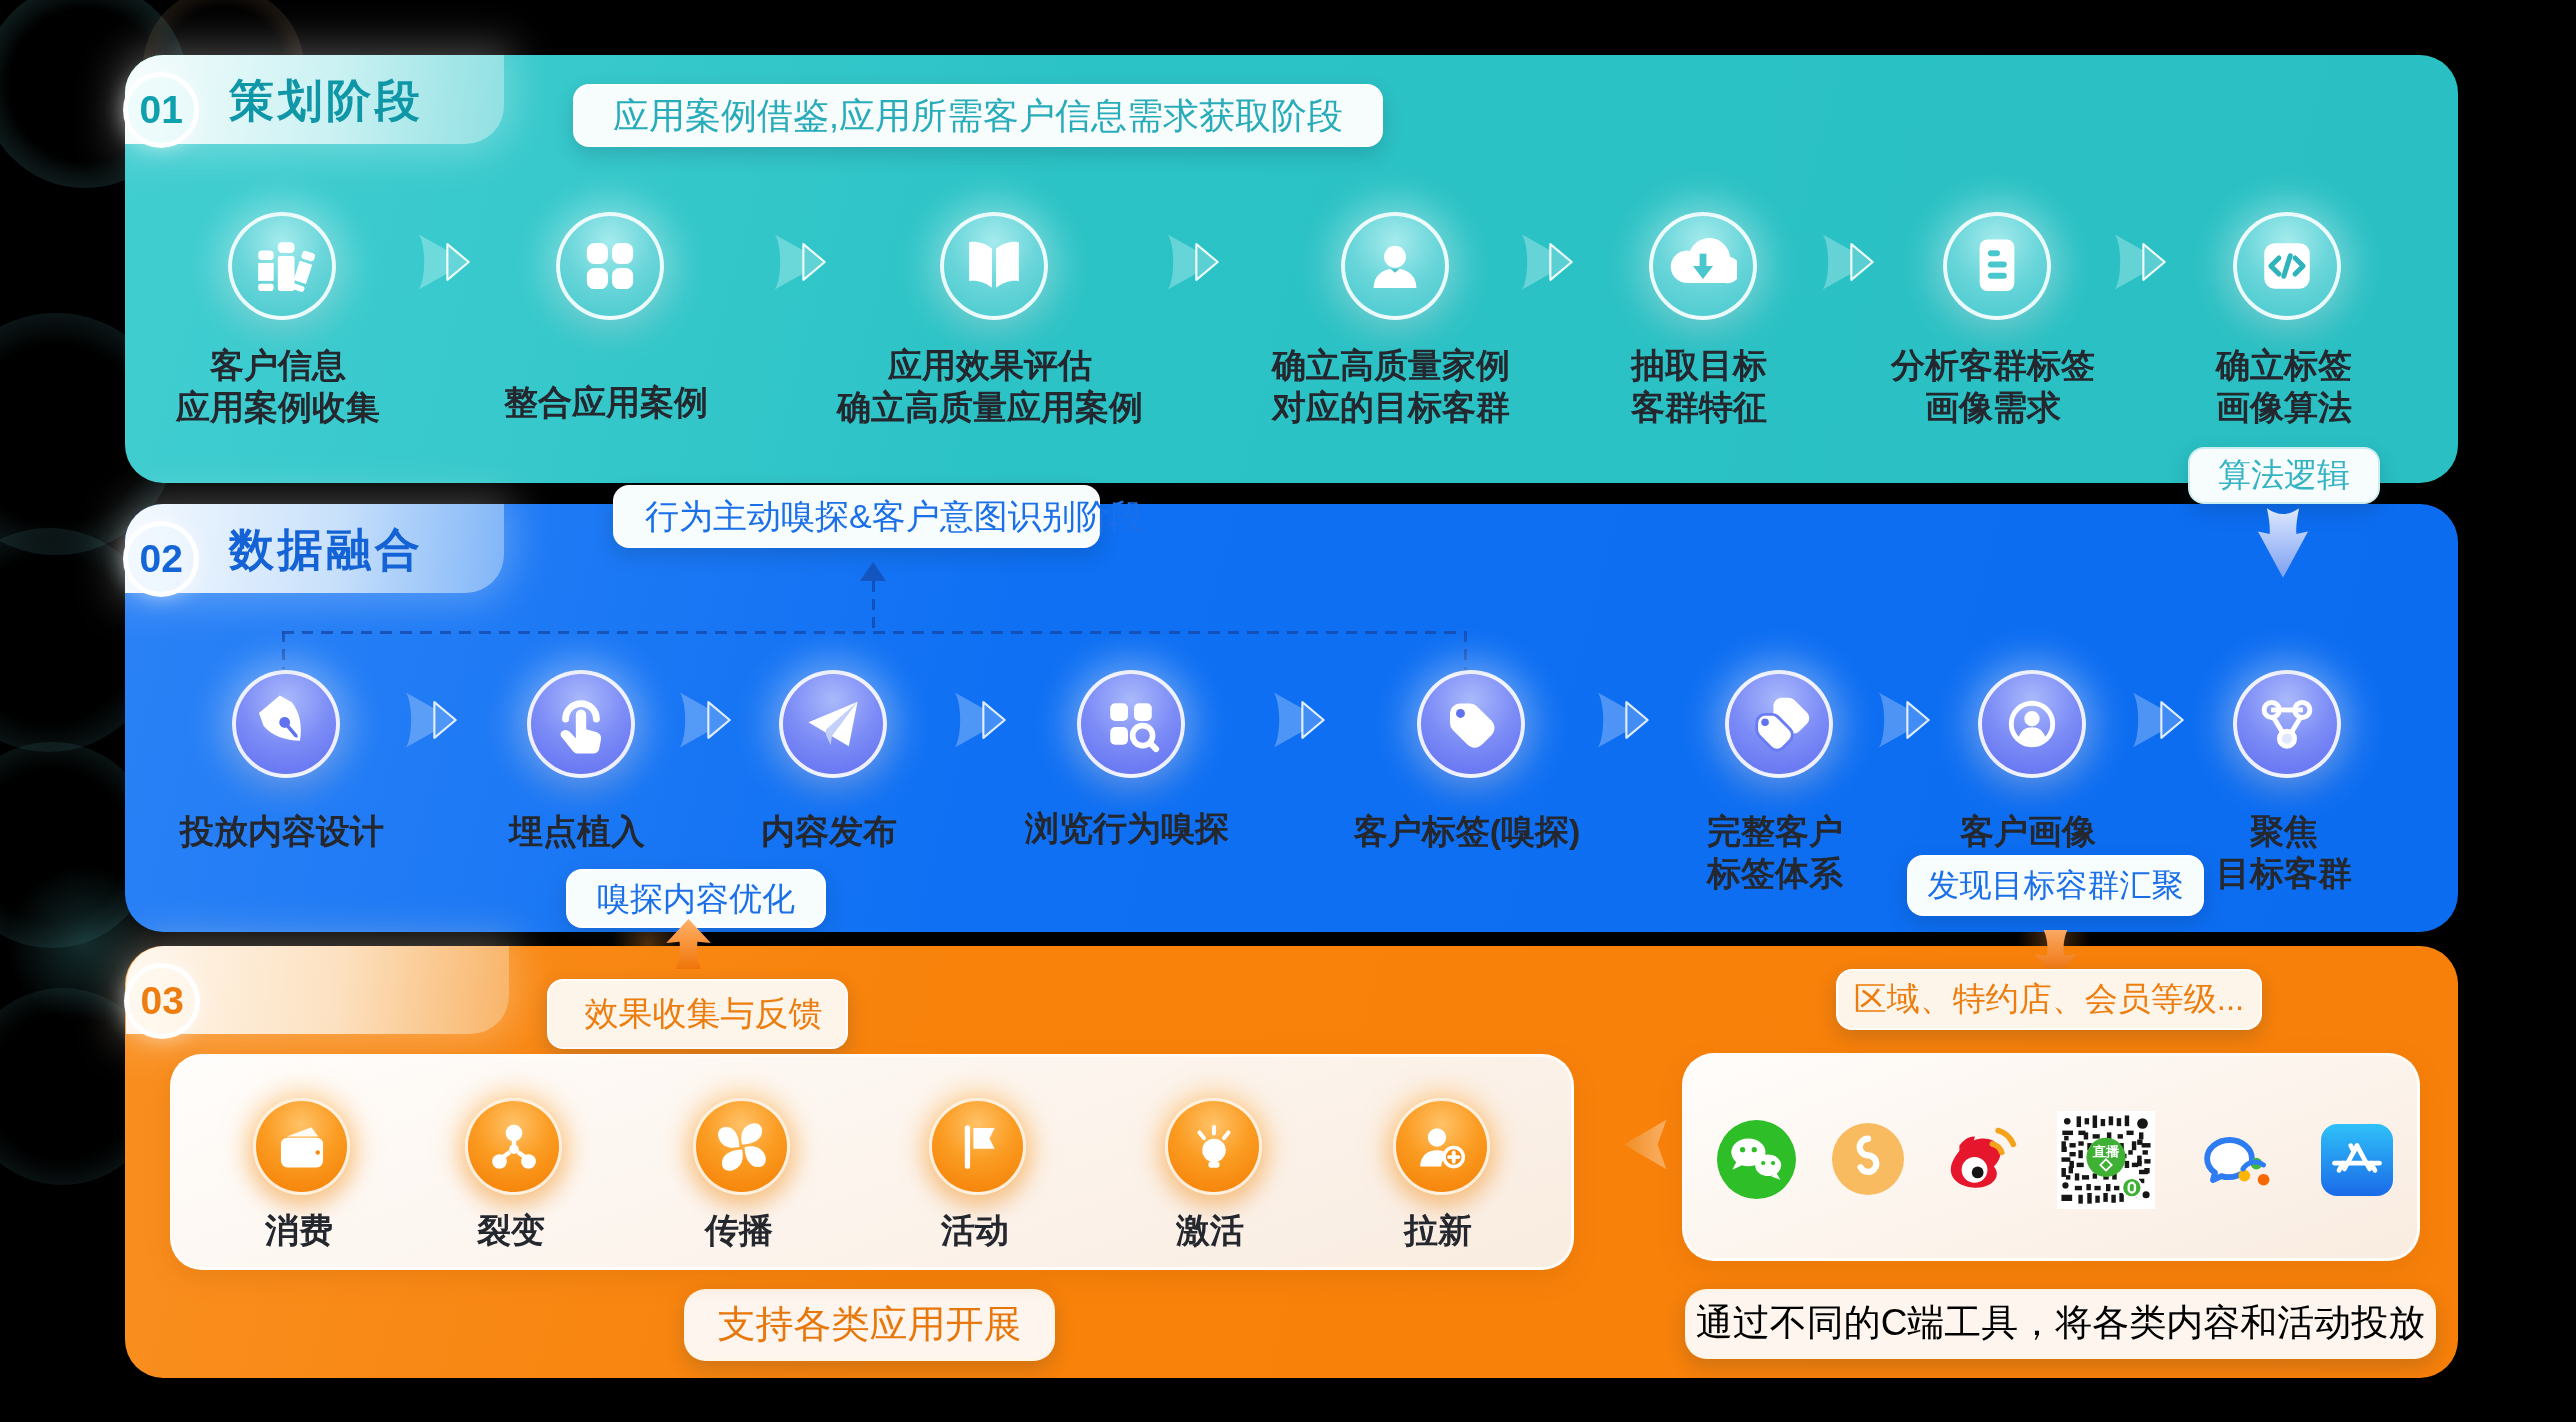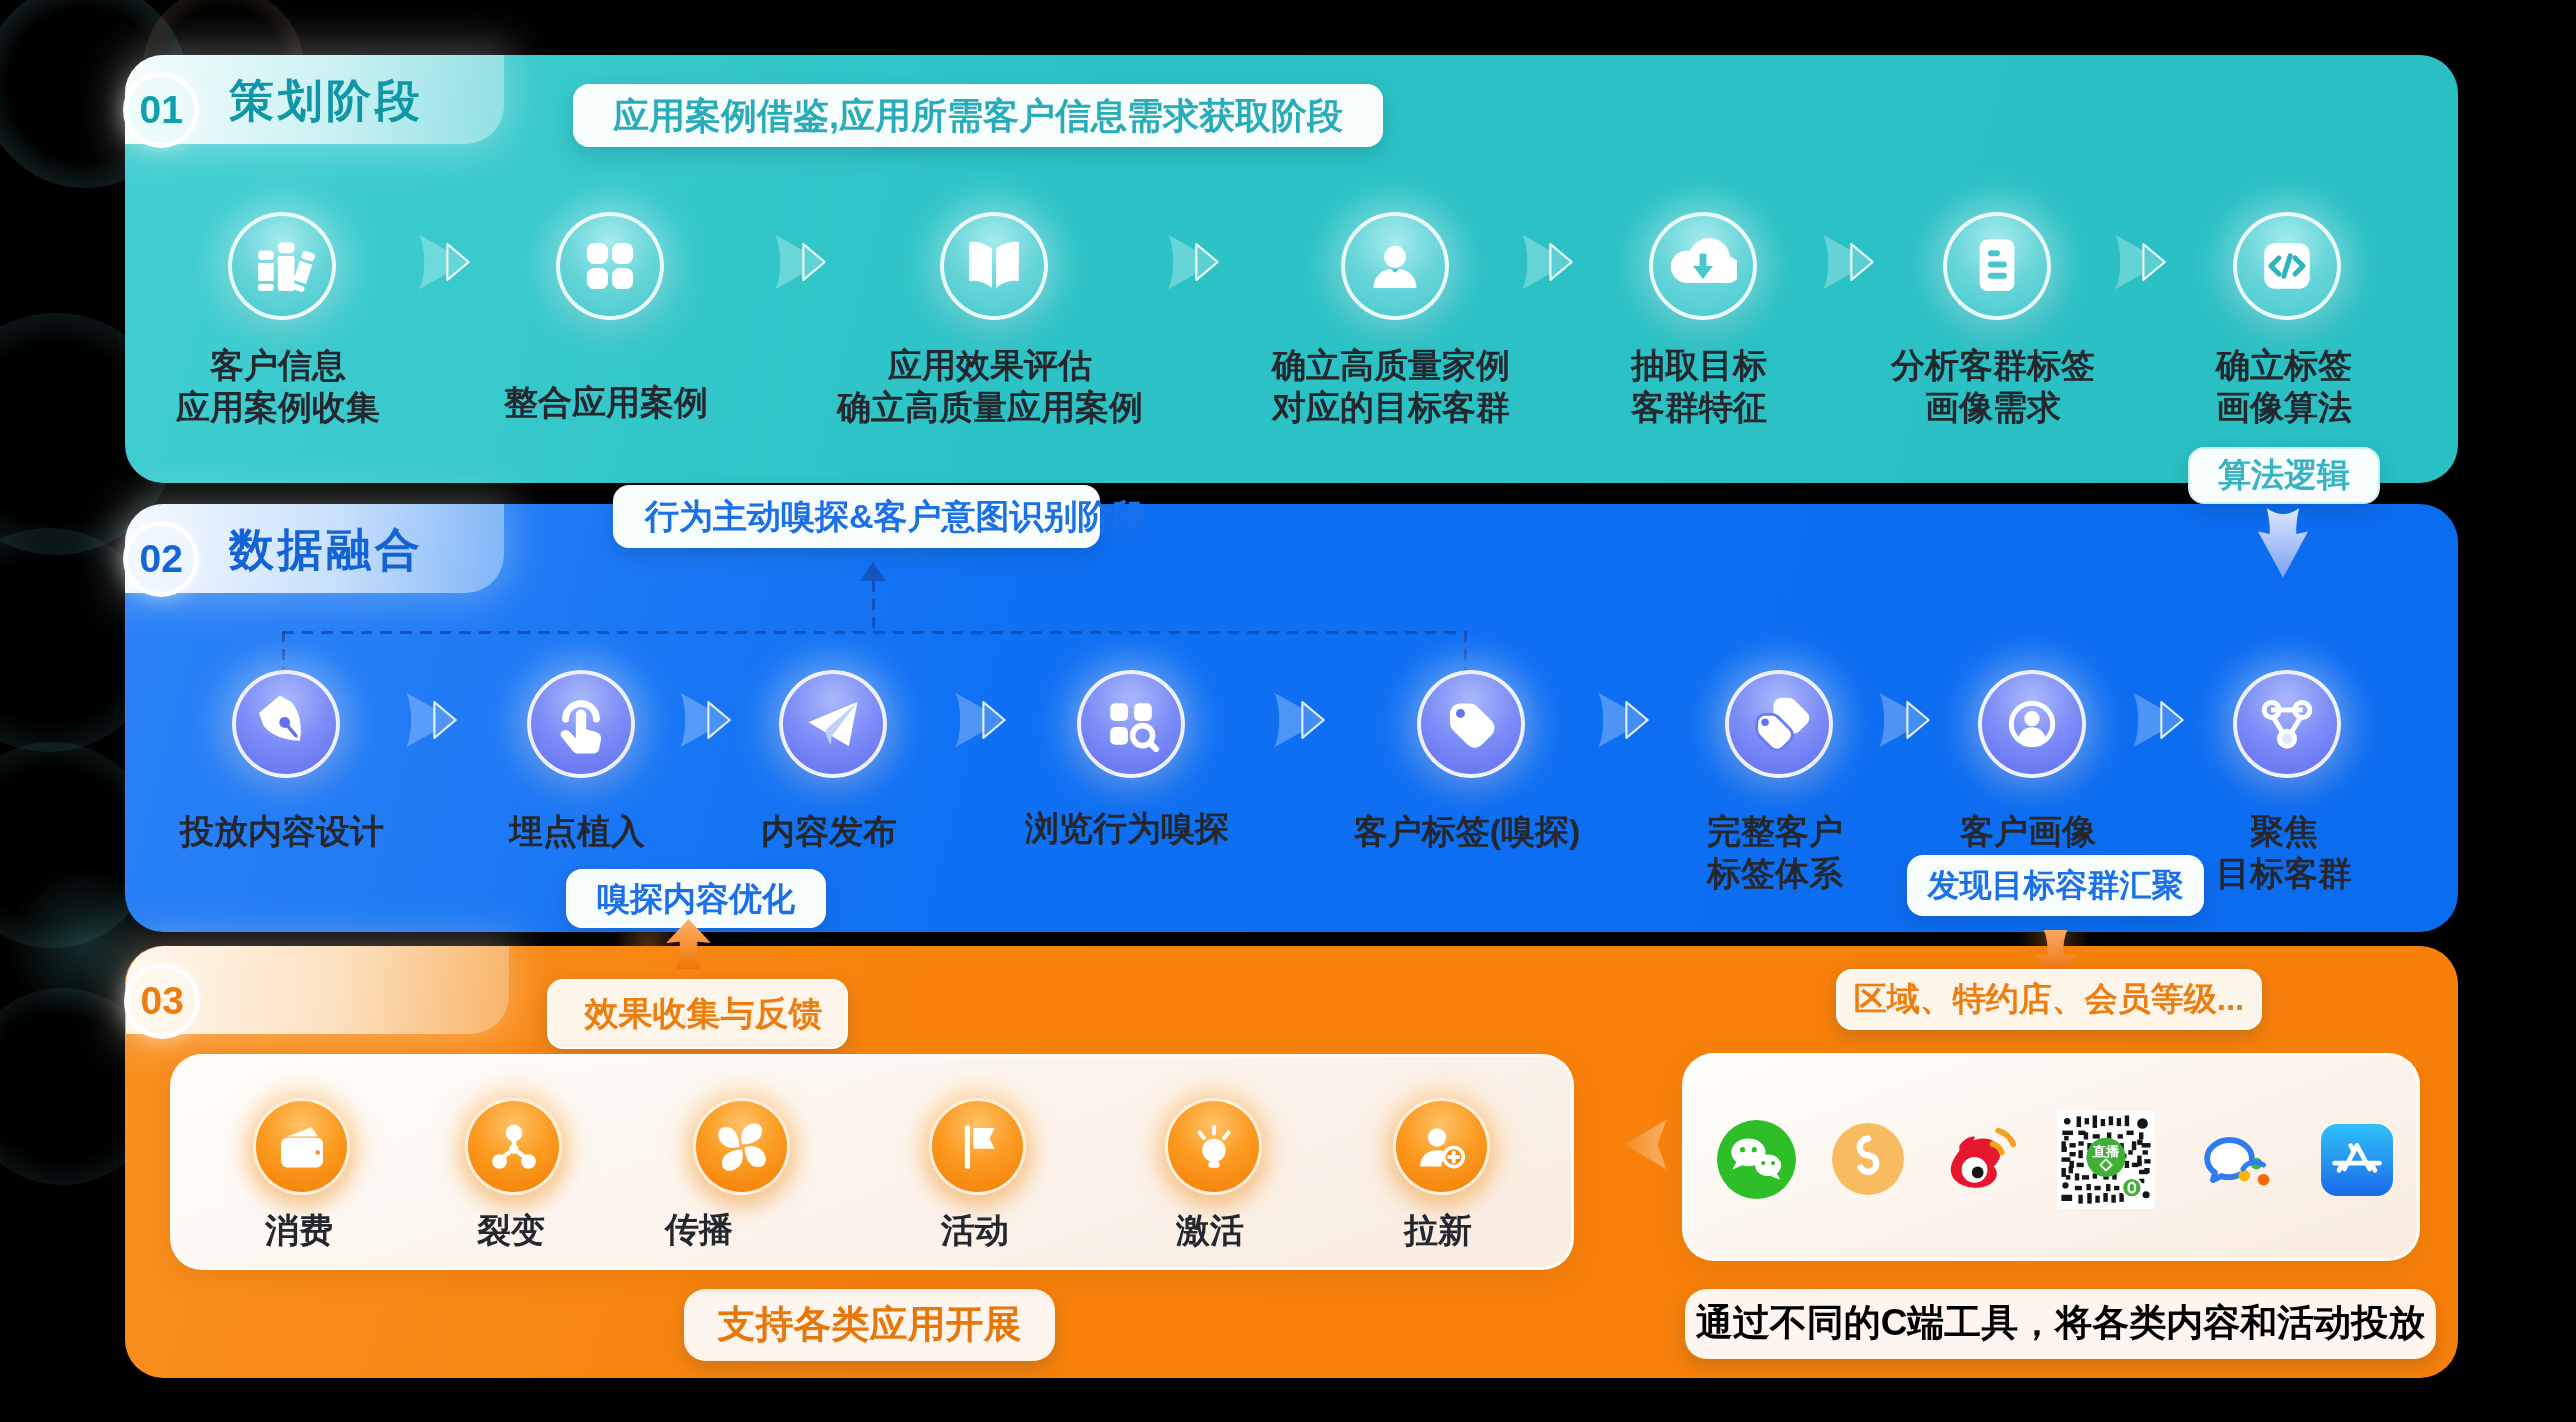--- a/index.html
+++ b/index.html
@@ -7,21 +7,21 @@
     font-family:"Liberation Sans",sans-serif;}
   .abs{position:absolute;}
   .panel{position:absolute;left:125px;width:2333px;height:428px;border-radius:38px;}
   #p1{top:55px;background:linear-gradient(105deg,#41ced1 0%,#2cc3c6 40%,#29bfc3 100%);}
   #p2{top:504px;background:linear-gradient(105deg,#2b82f6 0%,#0f70f3 38%,#0c6cf0 100%);}
   #p3{top:946px;height:432px;background:linear-gradient(105deg,#f98f20 0%,#f8820a 35%,#f7800a 100%);}
   .hdr{position:absolute;left:125px;width:379px;height:89px;border-radius:38px 0 38px 0;}
   .hdr .num{position:absolute;left:-1.8px;top:17px;width:66px;height:66px;border-radius:50%;
     border:5.4px solid #fff;text-align:center;line-height:66px;font-size:39px;font-weight:700;box-shadow:0 0 19.7px rgba(255,255,255,.5);}
   .hdr .ttl{position:absolute;left:104px;top:0;height:89px;line-height:91px;font-size:45px;font-weight:700;letter-spacing:3.6px;}
-  .pill{position:absolute;border-radius:16px;text-align:center;font-weight:700;white-space:nowrap;
+  .pill{position:absolute;border-radius:16px;text-align:center;font-weight:400;white-space:nowrap;
     background:#f7fcfd;border:2.7px solid rgba(255,255,255,.92);box-sizing:border-box;
     box-shadow:0 7.2px 19.7px rgba(10,40,60,.18);}
   .ic{position:absolute;width:100px;height:100px;border-radius:50%;display:flex;align-items:center;justify-content:center;}
   .ic svg{width:68px;height:68px;}
   .ict{background:radial-gradient(circle at 50% 26%,#a5ebed 0%,#68d5d9 50%,#46c9ce 100%);
     border:4.5px solid rgba(255,255,255,.88);
     box-shadow:0 0 34px 10.7px rgba(235,255,255,.40),0 14.3px 27px rgba(0,110,120,.18);}
   .icb{background:radial-gradient(circle at 50% 26%,#aab9fb 0%,#7c8cf6 50%,#5f6ef0 100%);
     border:4.5px solid rgba(255,255,255,.88);
     box-shadow:0 0 34px 10.7px rgba(225,235,255,.40),0 14.3px 27px rgba(10,50,160,.22);}
@@ -408,21 +408,21 @@
       <g stroke="#fff" stroke-width="3.4" stroke-linecap="round">
             <line x1="42.5" y1="36.8" x2="42.5" y2="45.2"></line>
             <line x1="38.3" y1="41" x2="46.7" y2="41"></line>
           </g>
     </g>
       </svg>
   </div>
 
   <div class="lbl" style="left:299px;top:1209px;">消费</div>
   <div class="lbl" style="left:511px;top:1209px;">裂变</div>
-  <div class="lbl" style="left:699px;top:1209px;font-family:Liberation Serif, serif;">传播</div>
+  <div class="lbl" style="left:739px;top:1209px;">传播</div>
   <div class="lbl" style="left:975px;top:1209px;">活动</div>
   <div class="lbl" style="left:1210px;top:1209px;">激活</div>
   <div class="lbl" style="left:1438px;top:1209px;">拉新</div>
 
   <svg class="abs" style="left:1615px;top:1116px;width:55px;height:57px;" viewBox="0 0 62 64">
     <defs>
         <linearGradient id="ola" x1="1" y1="0" x2="0" y2="0">
       <stop offset="0" stop-color="#fbbd7e" stop-opacity=".75"></stop>
           <stop offset="1" stop-color="#f08a1e"></stop>
     </linearGradient>

